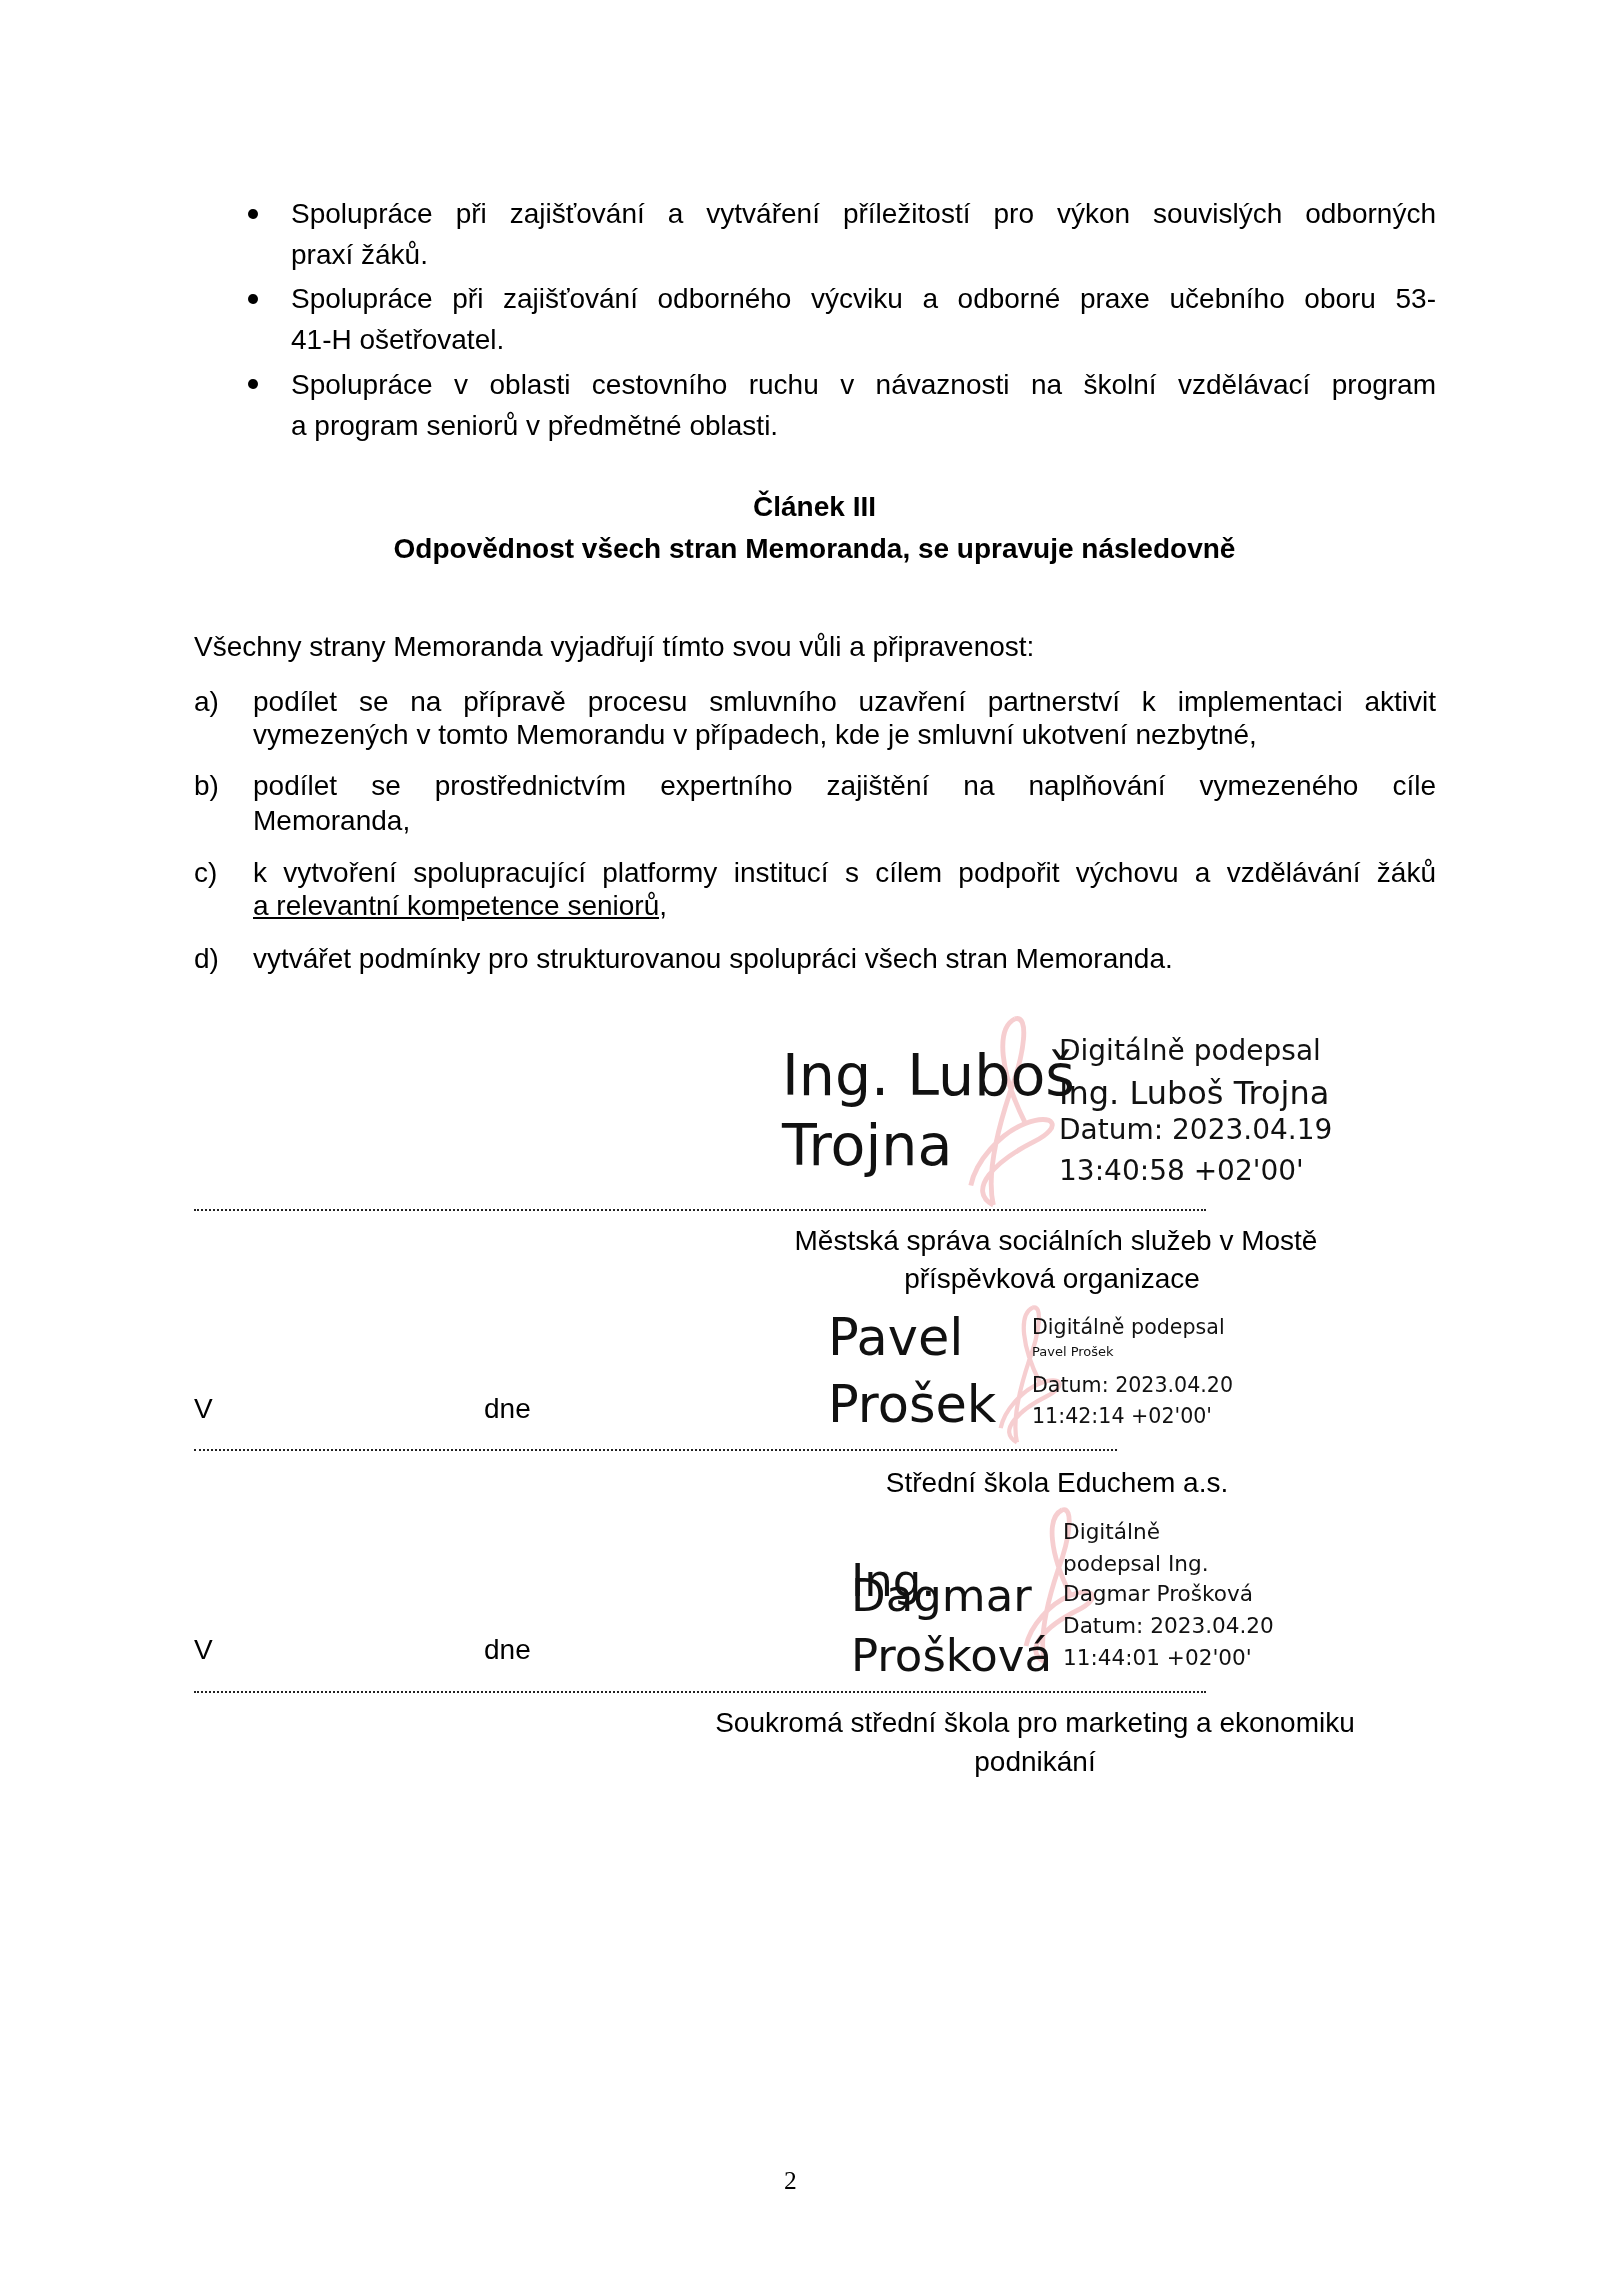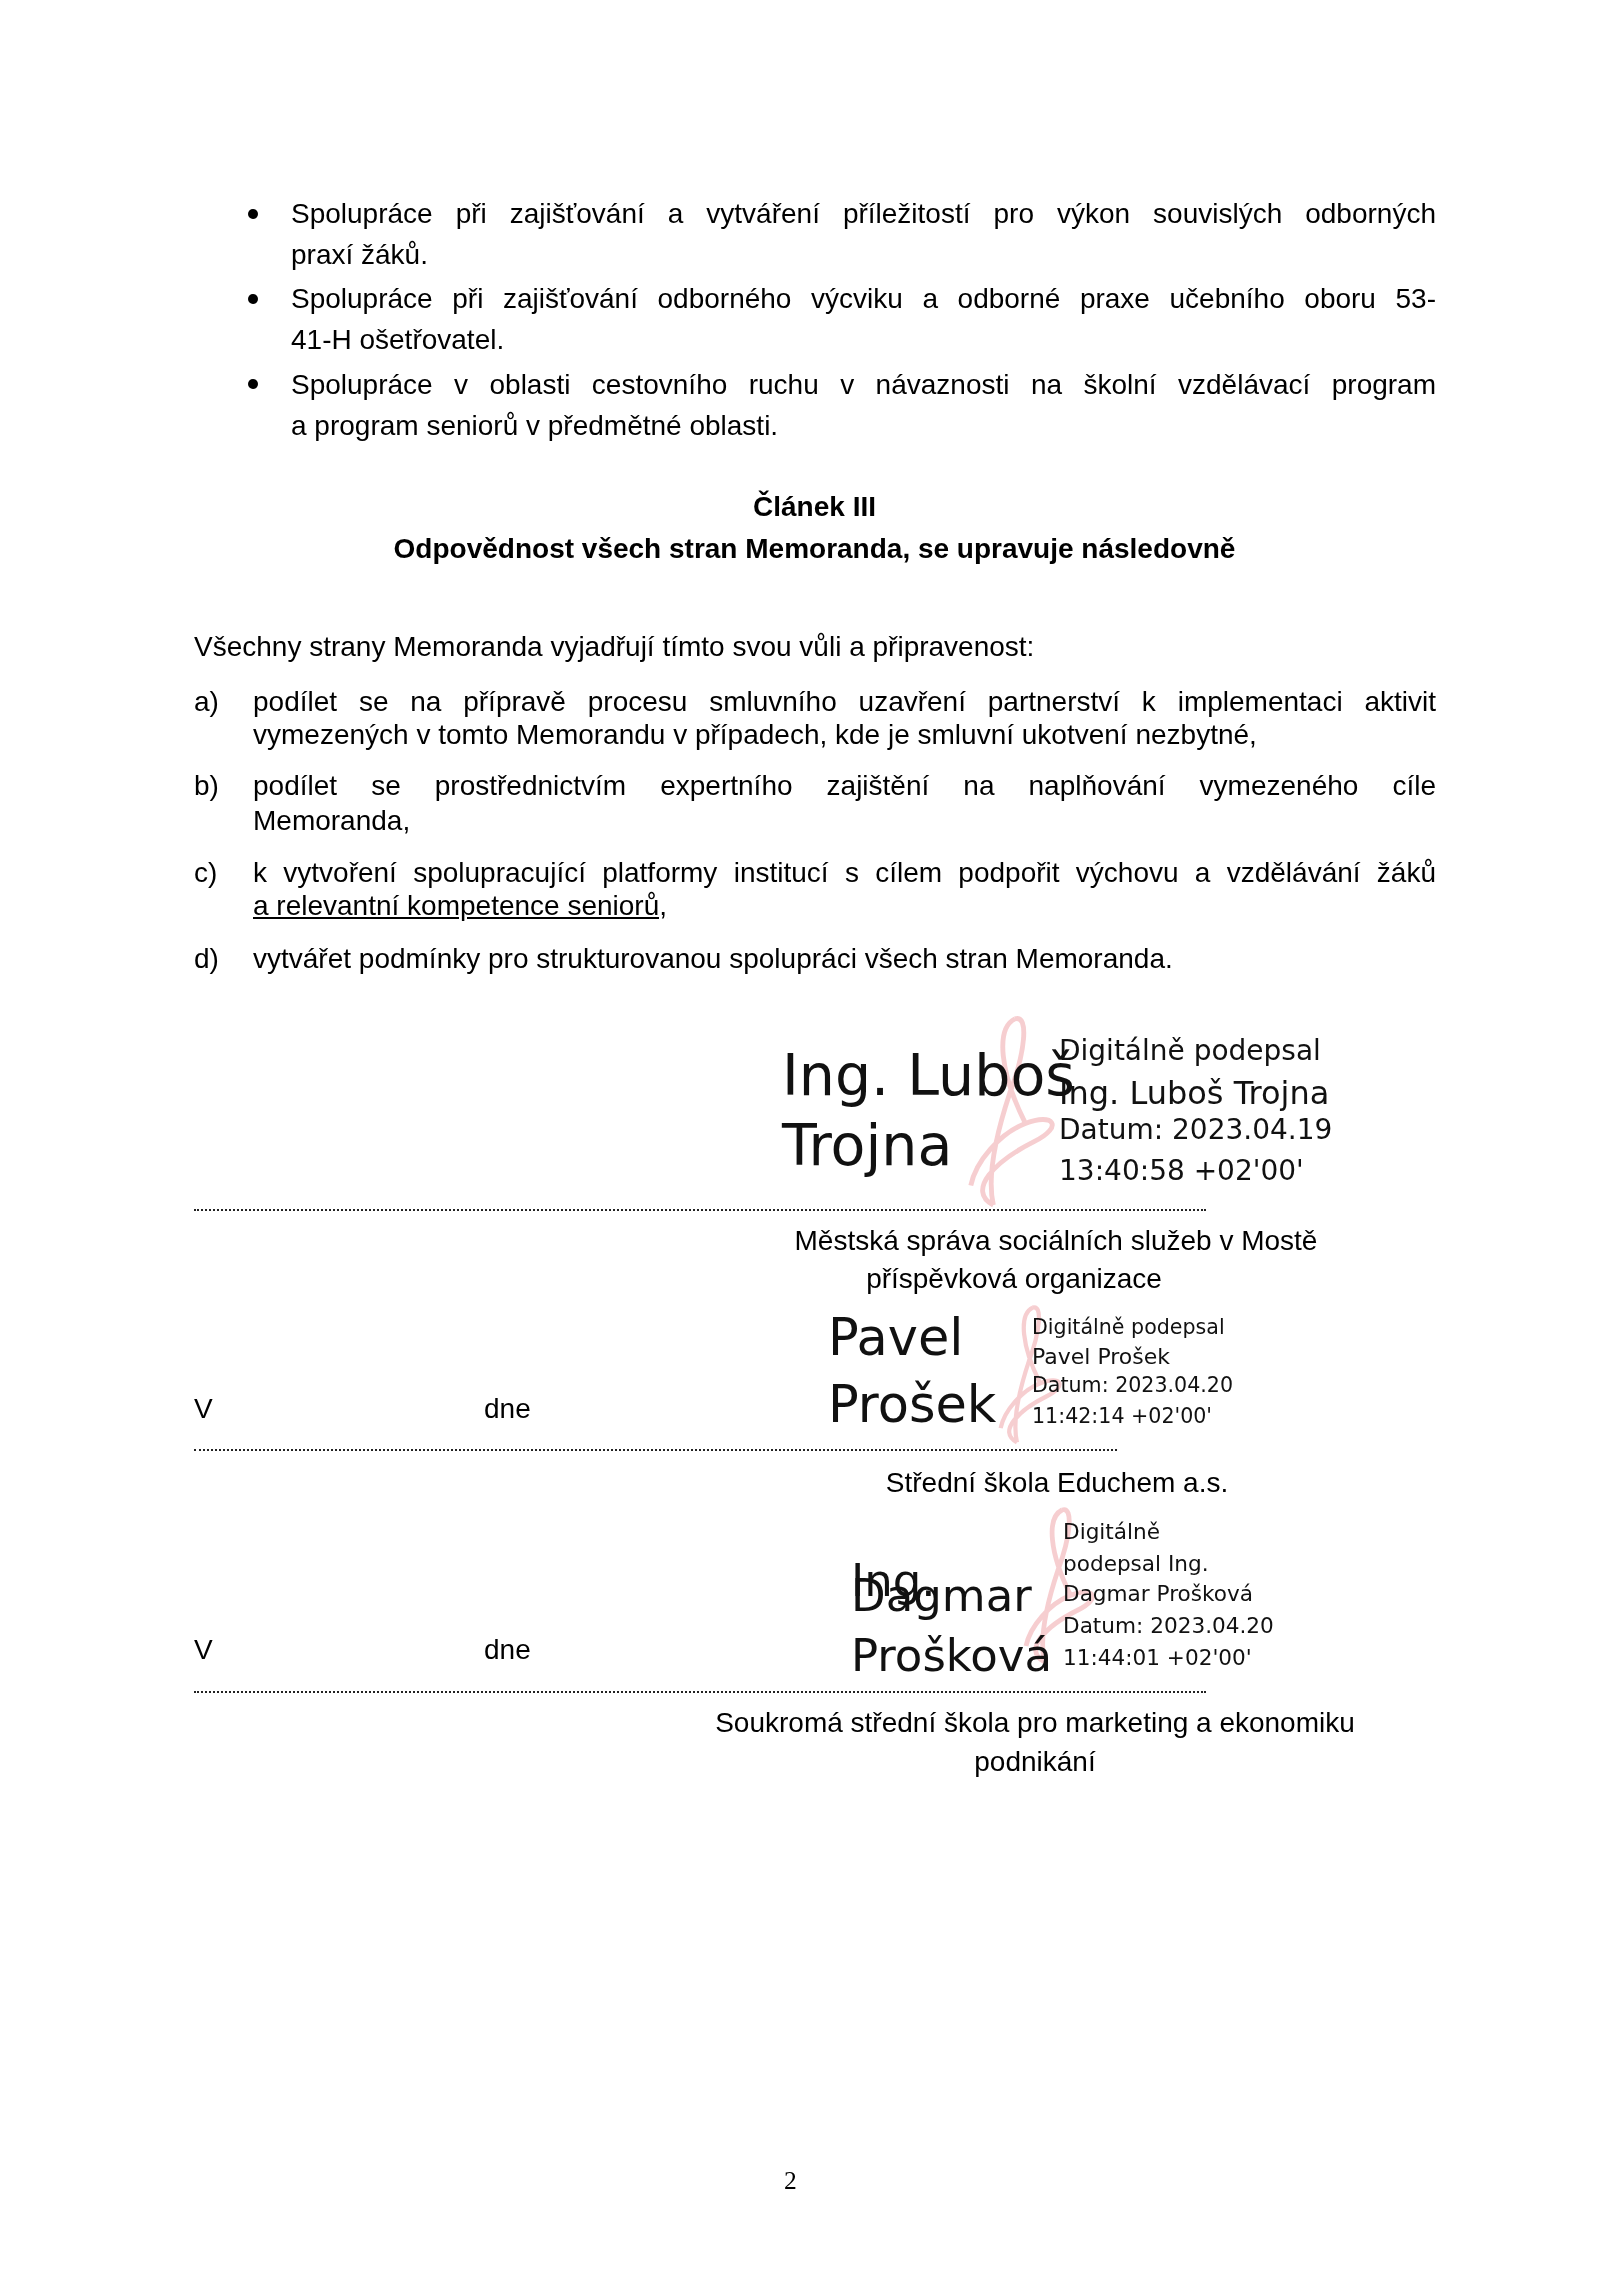--- a/index.html
+++ b/index.html
@@ -61,33 +61,33 @@
     <path d="M38 195 C 10 180, 40 150, 80 130 C 110 115, 100 100, 70 112 C 45 122, 20 150, 15 175 M 60 5 C 40 15, 45 60, 70 110 M 60 5 C 75 0, 70 40, 55 80 C 45 110, 30 160, 38 195" fill="none" stroke="#f6c9cc" stroke-width="5"></path>
   </svg>
   <div class="abs sig-name" style="left:782px; top:1042px; font-size:57px;">Ing. Luboš</div>
   <div class="abs sig-name" style="left:782px; top:1112px; font-size:57px;">Trojna</div>
   <div class="abs sig-detail" style="left:1059px; top:1034px; font-size:28px;">Digitálně podepsal</div>
   <div class="abs sig-detail" style="left:1059px; top:1074px; font-size:32px;">Ing. Luboš Trojna</div>
   <div class="abs sig-detail" style="left:1059px; top:1113px; font-size:28px;">Datum: 2023.04.19</div>
   <div class="abs sig-detail" style="left:1059px; top:1154px; font-size:28px;">13:40:58 +02'00'</div>
   <div class="dots" style="left:194px; top:1209px; width:1012px;"></div>
   <div class="abs body-text center-block" style="left:762px; width:588px; top:1224px;">Městská správa sociálních služeb v Mostě</div>
-  <div class="abs body-text center-block" style="left:720px; width:588px; top:1262px;">příspěvková organizace</div>
+  <div class="abs body-text center-block" style="left:758px; width:588px; top:1262px;">příspěvková organizace</div>
 </div>
 
 <div>
   <svg class="acrobat" style="left:990px; top:1304px;" width="78" height="142" viewBox="0 0 110 200">
     <path d="M38 195 C 10 180, 40 150, 80 130 C 110 115, 100 100, 70 112 C 45 122, 20 150, 15 175 M 60 5 C 40 15, 45 60, 70 110 M 60 5 C 75 0, 70 40, 55 80 C 45 110, 30 160, 38 195" fill="none" stroke="#f6c9cc" stroke-width="6"></path>
   </svg>
   <div class="abs body-text" style="left:194px; top:1392px;">V</div>
   <div class="abs body-text" style="left:484px; top:1392px;">dne</div>
   <div class="abs sig-name" style="left:828px; top:1308px; font-size:51px;">Pavel</div>
   <div class="abs sig-name" style="left:828px; top:1375px; font-size:51px;">Prošek</div>
   <div class="abs sig-detail" style="left:1032px; top:1315px; font-size:20.6px;">Digitálně podepsal</div>
-  <div class="abs sig-detail" style="left:1032px; top:1344px; font-size:22px;">Pavel Prošek</div>
+  <div class="abs sig-detail" style="left:1032px; top:1344px; font-size:13px;">Pavel Prošek</div>
   <div class="abs sig-detail" style="left:1032px; top:1373px; font-size:20.6px;">Datum: 2023.04.20</div>
   <div class="abs sig-detail" style="left:1032px; top:1404px; font-size:20.6px;">11:42:14 +02'00'</div>
   <div class="dots" style="left:194px; top:1449px; width:923px;"></div>
   <div class="abs body-text center-block" style="left:861px; width:392px; top:1466px;">Střední škola Educhem a.s.</div>
 </div>
 
 <div>
   <svg class="acrobat" style="left:1014px; top:1505px;" width="88" height="162" viewBox="0 0 110 200">
     <path d="M38 195 C 10 180, 40 150, 80 130 C 110 115, 100 100, 70 112 C 45 122, 20 150, 15 175 M 60 5 C 40 15, 45 60, 70 110 M 60 5 C 75 0, 70 40, 55 80 C 45 110, 30 160, 38 195" fill="none" stroke="#f6c9cc" stroke-width="6"></path>
   </svg>

